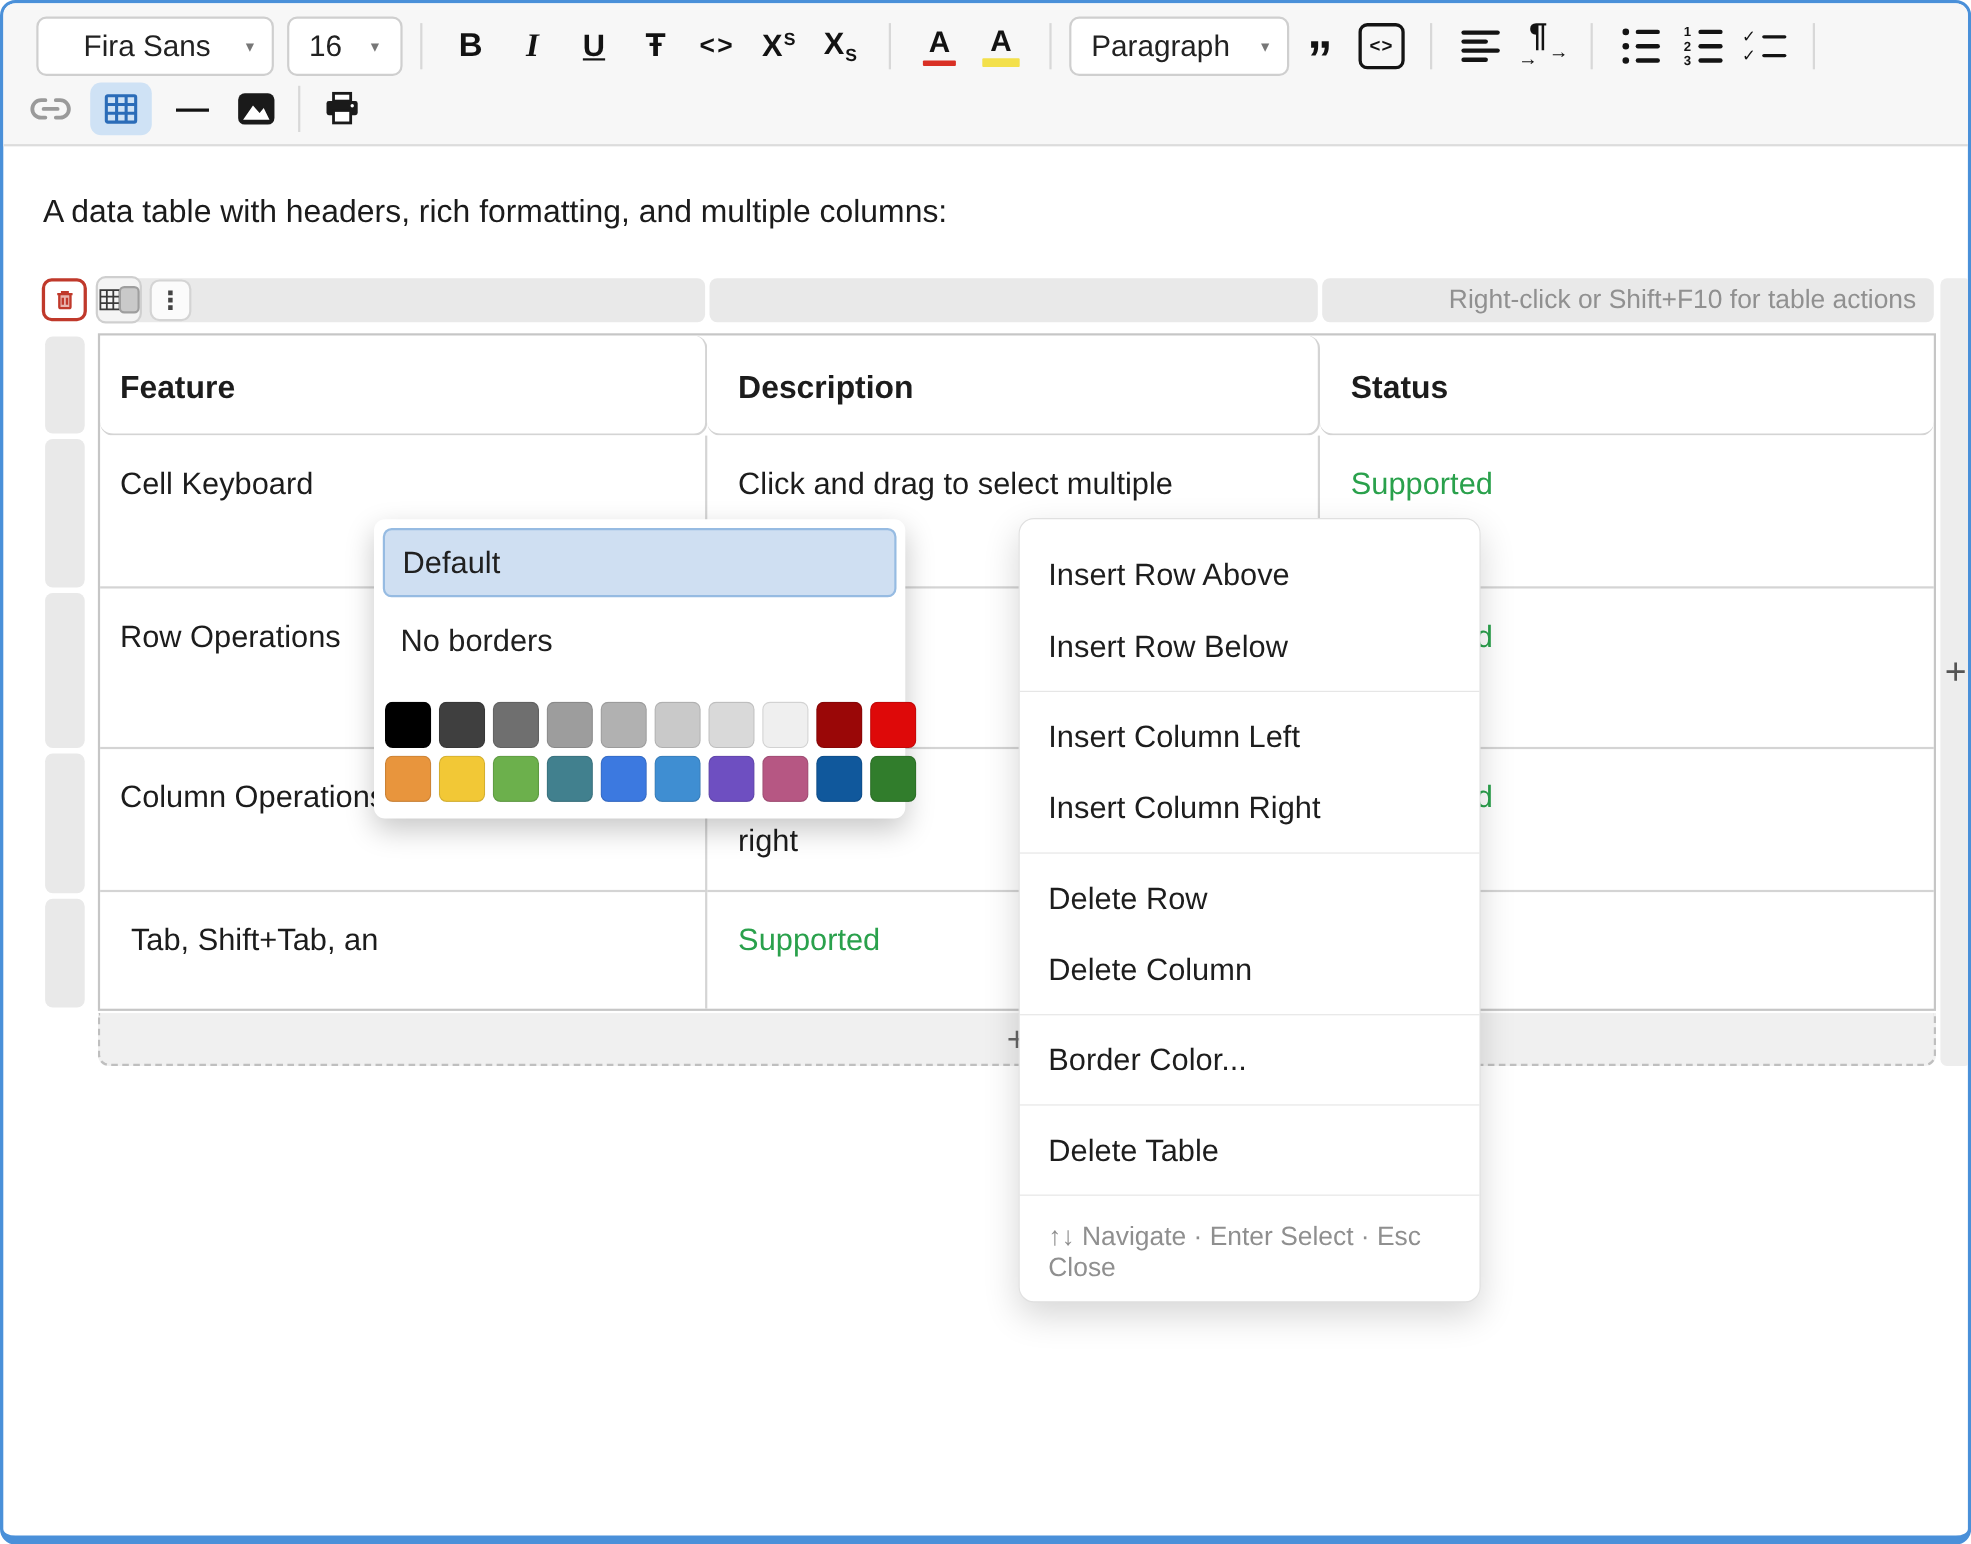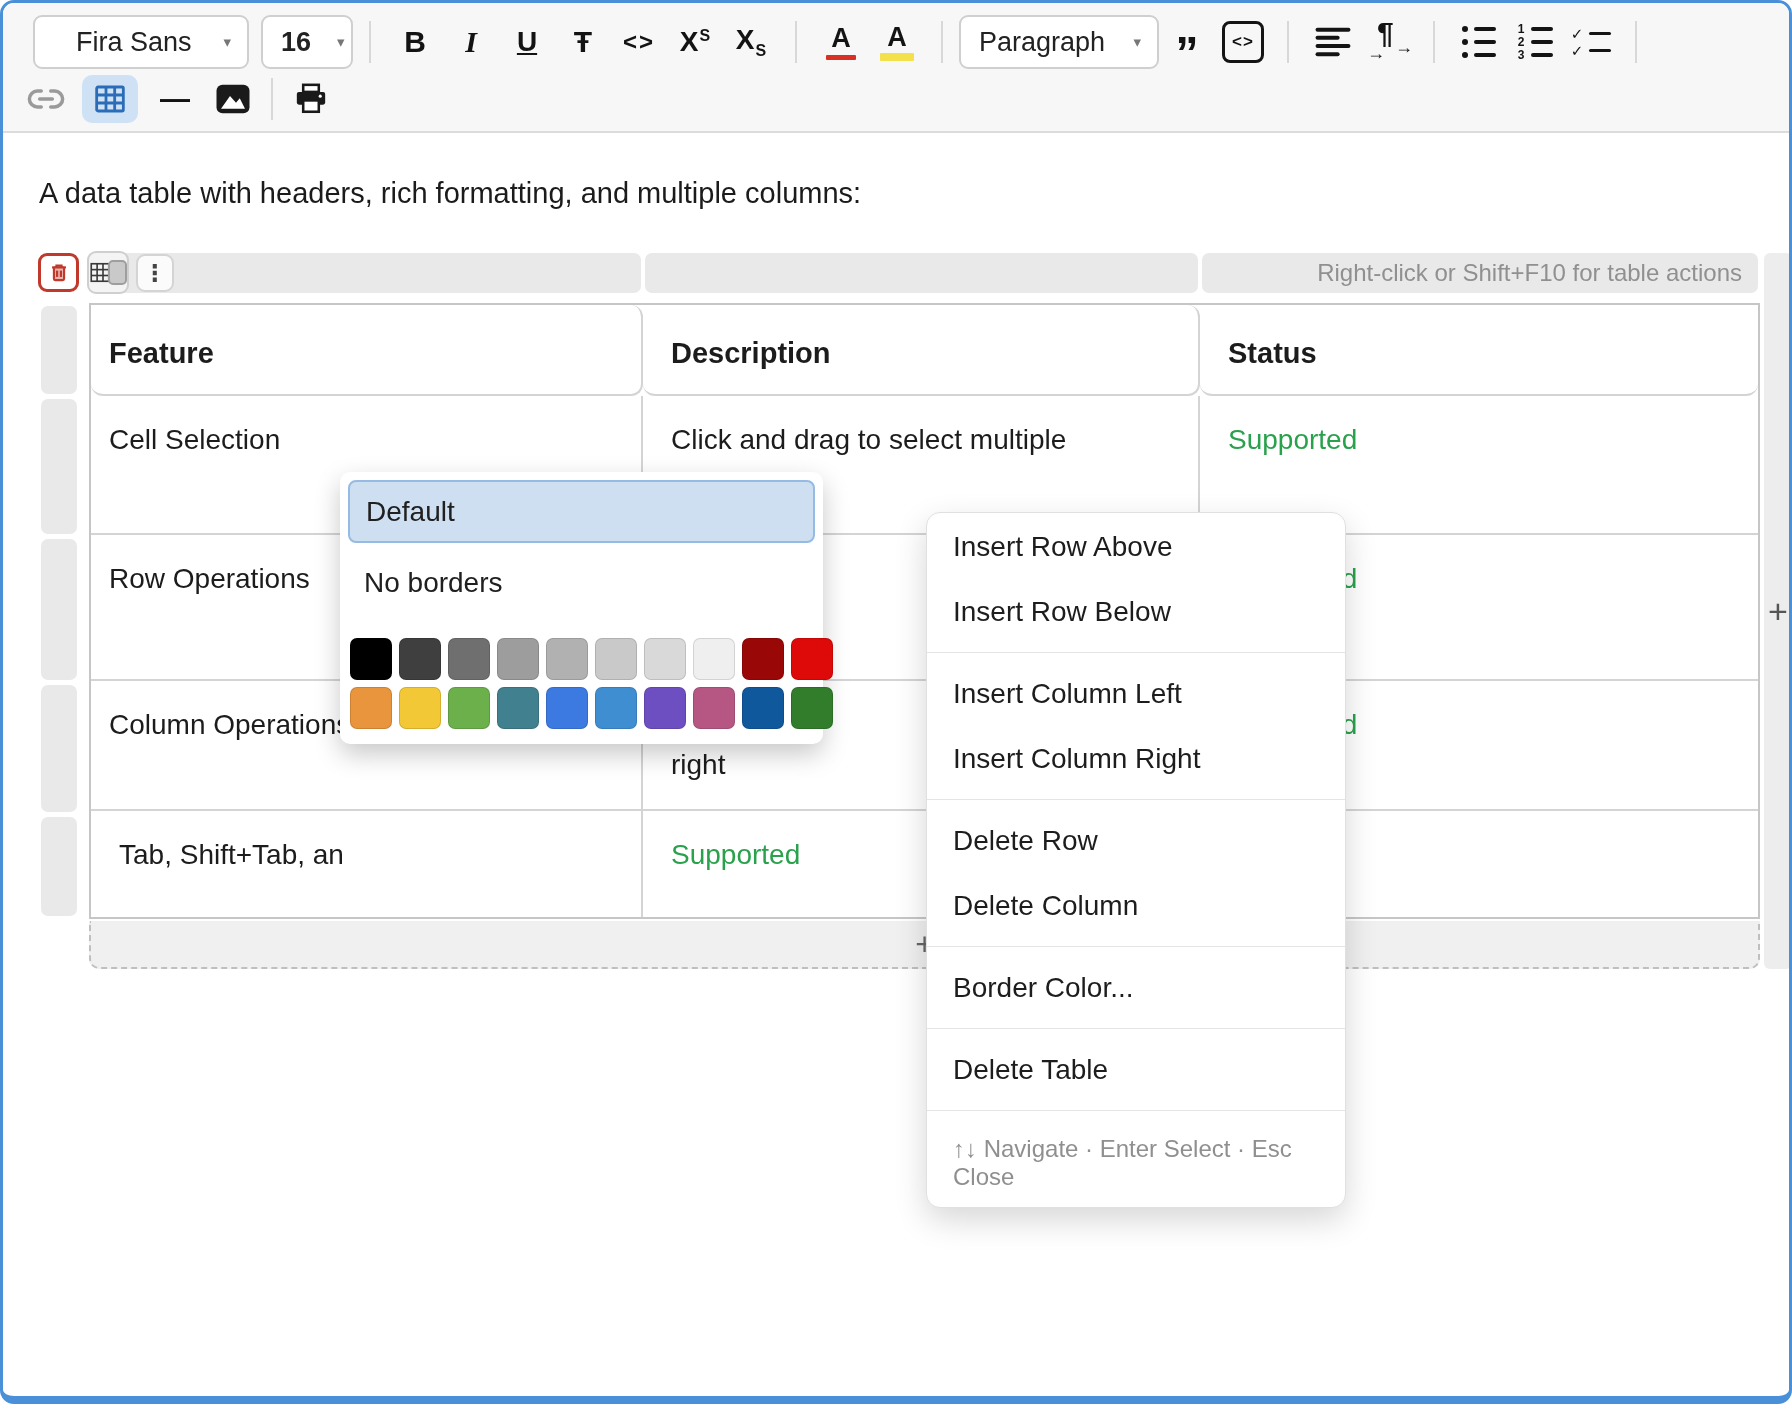--- a/index.html
+++ b/index.html
@@ -8,21 +8,21 @@
     border-radius:14px;overflow:hidden;background:#fff;box-sizing:border-box;}
 
   
   .toolbar{background:#f7f7f7;border-bottom:2px solid #dcdcdc;padding:10px 0 8px 30px;}
   .trow{display:flex;align-items:center;height:58px;}
   .trow2{height:48px;margin-top:4px;}
   .select{background:#fff;border:2px solid #cfcfcf;border-radius:9px;height:54px;
     display:flex;align-items:center;padding:0 16px 0 18px;font-size:27px;color:#222;box-sizing:border-box;}
   .select .caret{margin-left:26px;font-size:15px;color:#777;}
   .sel-font{width:216px;justify-content:space-between;padding-left:41px;}
-  .sel-size{width:92px;justify-content:flex-start;margin-left:12px;font-weight:bold;}
+  .sel-size{width:105px;justify-content:flex-start;margin-left:12px;}
   .sel-block{width:200px;justify-content:space-between;}
   .vdiv{width:2px;height:42px;background:#d8d8d8;margin:0 16px;flex:0 0 auto;}
   .tbtn{width:50px;height:48px;display:flex;align-items:center;justify-content:center;
     font-size:28px;color:#131313;border-radius:8px;flex:0 0 auto;margin:0 3px;position:relative;}
   .g-b{font-weight:800;font-size:30px;}
   .g-i{font-style:italic;font-weight:700;font-family:"Liberation Serif",serif;font-size:30px;}
   .g-u{text-decoration:underline;font-weight:600;}
   .g-s{font-weight:700;font-size:30px;}
   .g-code{font-weight:700;font-size:24px;letter-spacing:2px;}
   .g-x{font-weight:600;font-size:28px;}
@@ -89,21 +89,21 @@
   .pick-opt{height:63px;display:flex;align-items:center;padding-left:16px;font-size:28px;
     color:#202020;border-radius:8px;box-sizing:border-box;}
   .pick-sel{background:#cfdff2;border:2px solid #96bbe2;}
   .pick-plain{margin-top:8px;}
   .swatches{margin:24px 2px 7px 2px;display:grid;grid-template-columns:repeat(10,42px);
     grid-auto-rows:42px;gap:7px;}
   .swatch{border-radius:7px;border:1px solid rgba(0,0,0,.12);}
 
   
   .cmenu{left:923px;top:468px;width:420px;background:#fff;border:1px solid #e0e0e0;
-    border-radius:14px;box-shadow:0 12px 32px rgba(0,0,0,.16);padding:1px 0 8px 0;z-index:30;margin-top:41px;}
+    border-radius:14px;box-shadow:0 12px 32px rgba(0,0,0,.16);padding:18px 0 8px 0;z-index:30;}
   .mi{height:65px;display:flex;align-items:center;padding-left:26px;font-size:28px;color:#1d1d1d;}
   .msep{height:1px;background:#e4e4e4;margin:8px 0;}
   .mfoot{padding:16px 0 8px 26px;font-size:24px;color:#8f8f8f;}
 </style>
 </head>
 <body>
 
 <div class="frame">
 
   <div class="toolbar">
@@ -296,21 +296,21 @@
   <div class="abs rowhandle" style="top:396px;height:135px;"></div>
   <div class="abs rowhandle" style="top:536px;height:141px;"></div>
   <div class="abs rowhandle" style="top:682px;height:127px;"></div>
   <div class="abs rowhandle" style="top:814px;height:99px;"></div>
 
   <div class="abs tbl">
     <div class="cell c1 head">Feature</div>
     <div class="cell head">Description</div>
     <div class="cell head lastcol">Status</div>
 
-    <div class="cell c1">Cell Selection</div>
+    <div class="cell c1">Cell Keyboard</div>
     <div class="cell">
       <div class="line">Click and drag to select multiple</div>
       <div class="line"></div>
     </div>
     <div class="cell lastcol"><span style="color: rgb(42, 161, 76);">Supported</span></div>
 
     <div class="cell c1">Row Operations</div>
     <div class="cell">
       <div class="line"></div>
       <div class="line"></div>

